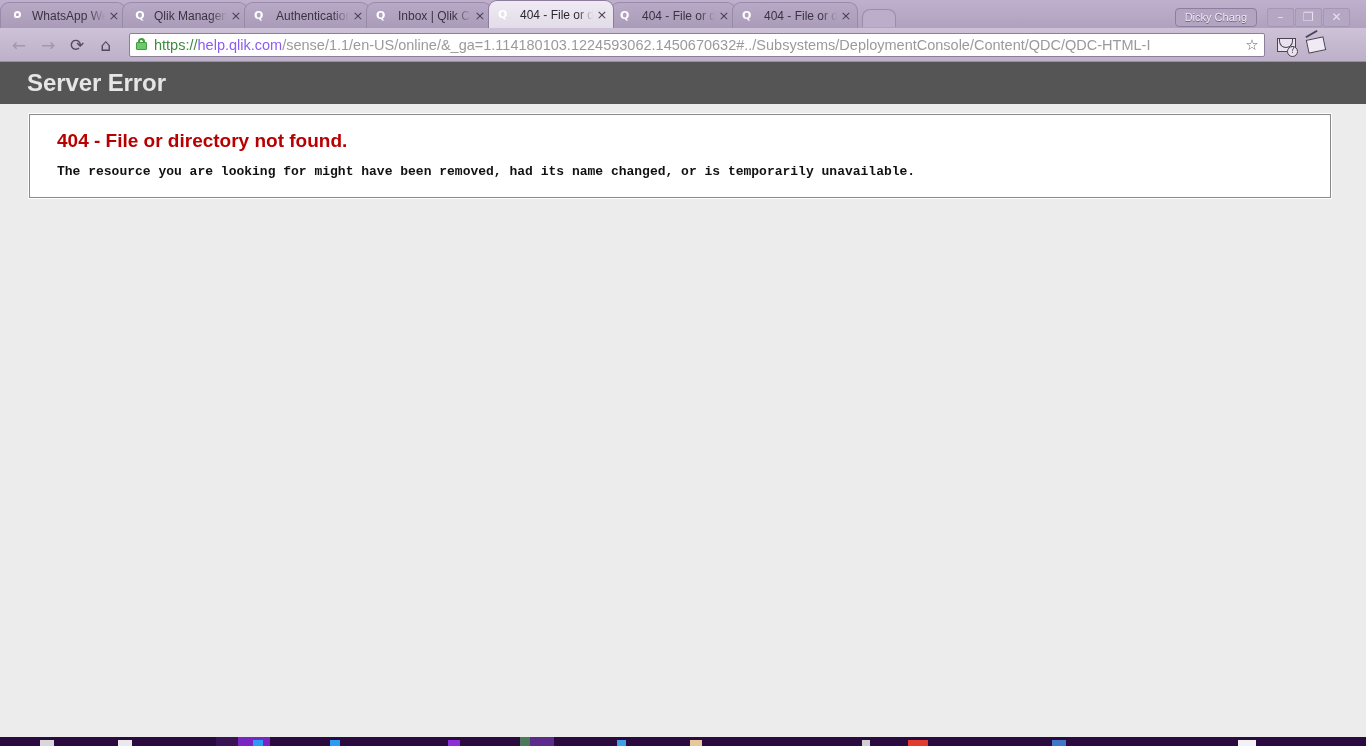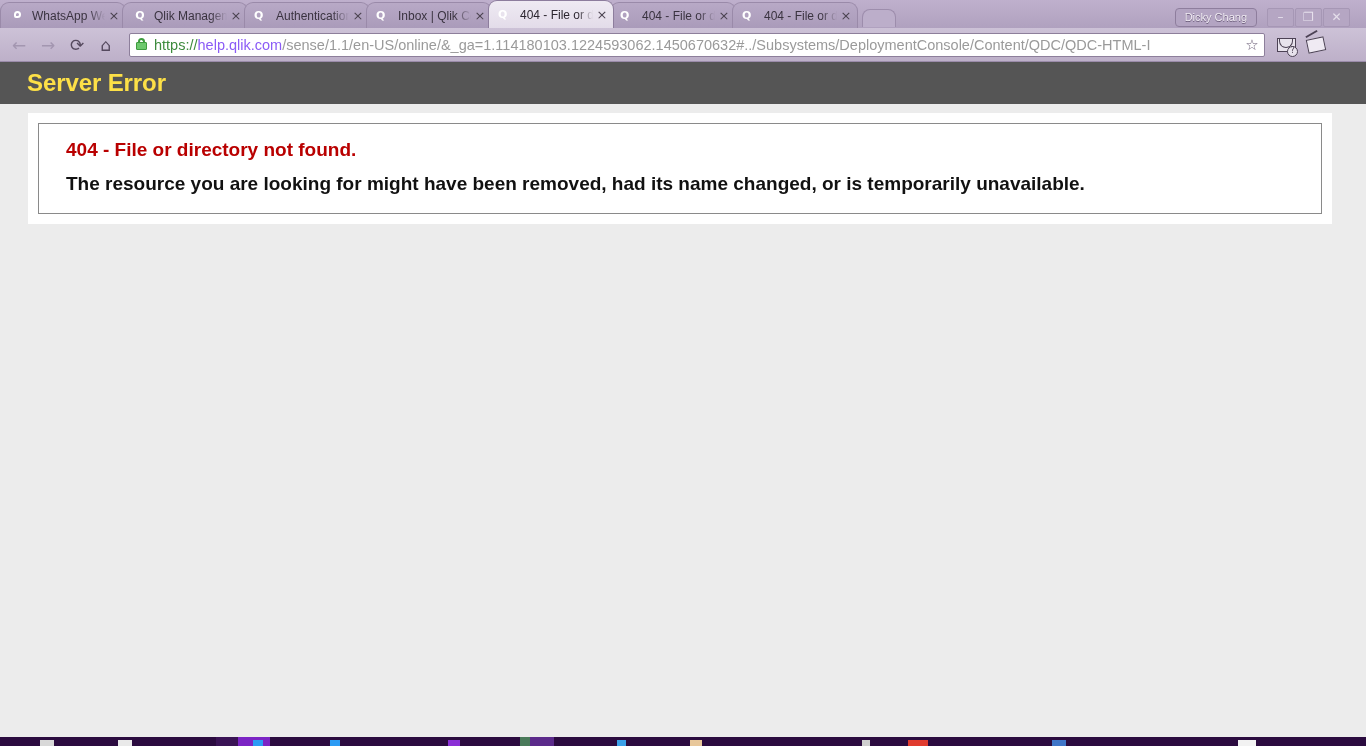--- a/index.html
+++ b/index.html
@@ -293,49 +293,49 @@
   }
   #server-error-header {
     width: 100%;
     height: 42px;
     background: #555555;
     display: flex;
     align-items: center;
     padding-left: 27px;
   }
   #server-error-title {
-    color: #fde047;
+    color: #e5e5e5;
     font-size: 24px;
     font-weight: bold;
     letter-spacing: -0.1px;
     font-family: "Liberation Sans", sans-serif;
   }
   #error-outer {
     margin: 9px 0 0 28px;
     width: 1304px;
     background: #ffffff;
-    padding: 10px;
+    padding: 1px;
   }
   #error-box {
     border: 1px solid #8a8a8a;
     background: #ffffff;
     padding: 15px 0 18px 27px;
   }
   #error-code {
     color: #b90000;
     font-size: 19px;
     font-weight: bold;
     margin-bottom: 12px;
     font-family: "Liberation Sans", sans-serif;
   }
   #error-detail {
     color: #111111;
-    font-size: 19px;
+    font-size: 13px;
     font-weight: bold;
-    font-family: Liberation Sans, sans-serif;
+    font-family: Liberation Mono, monospace;
   }
 
   
   #taskbar {
     position: absolute;
     left: 0; top: 737px;
     width: 1366px; height: 9px;
     background: #2b0b3f;
     overflow: hidden;
   }

